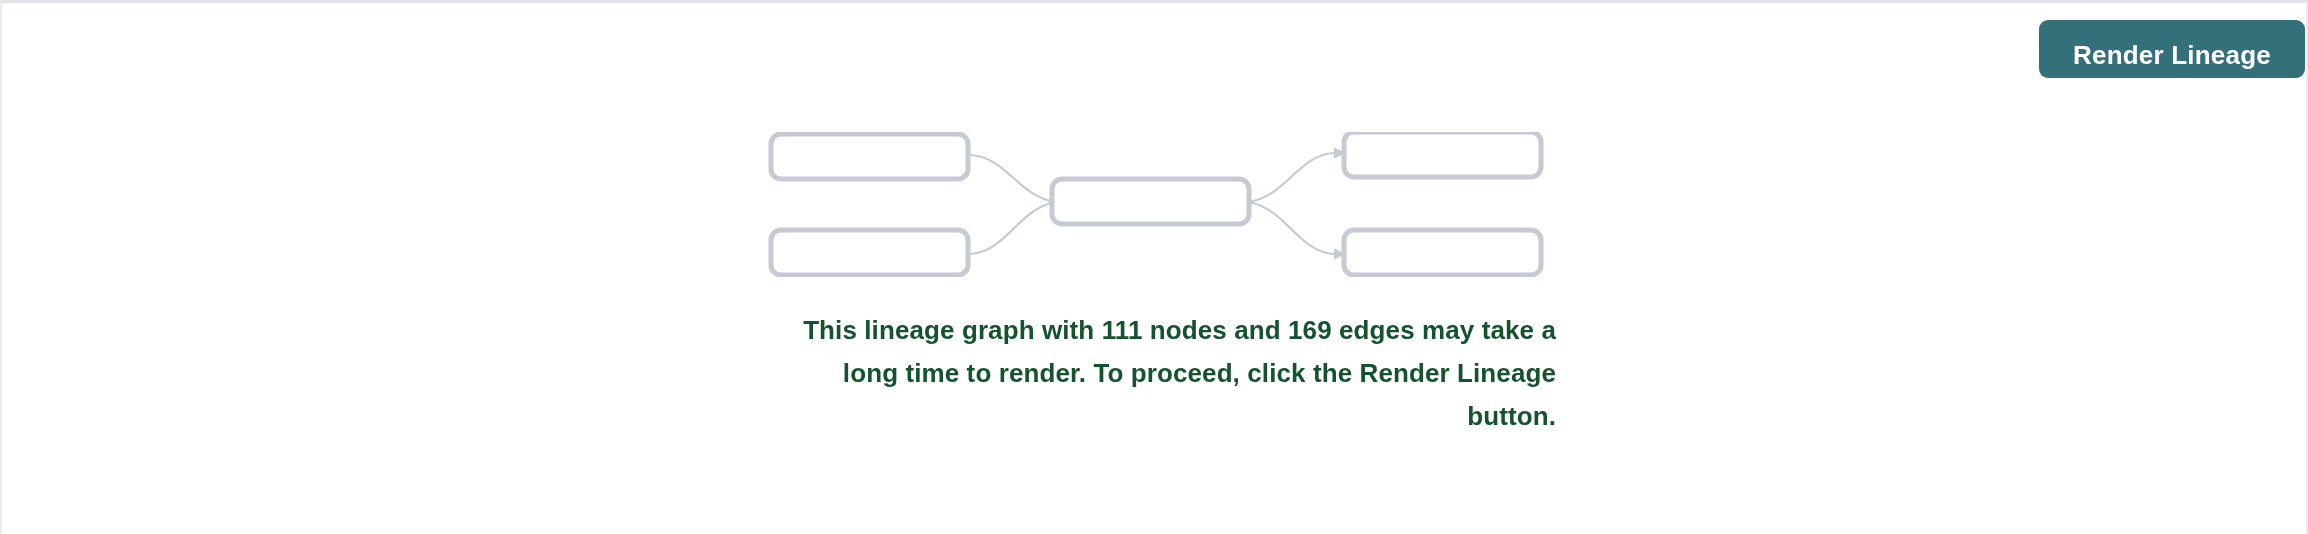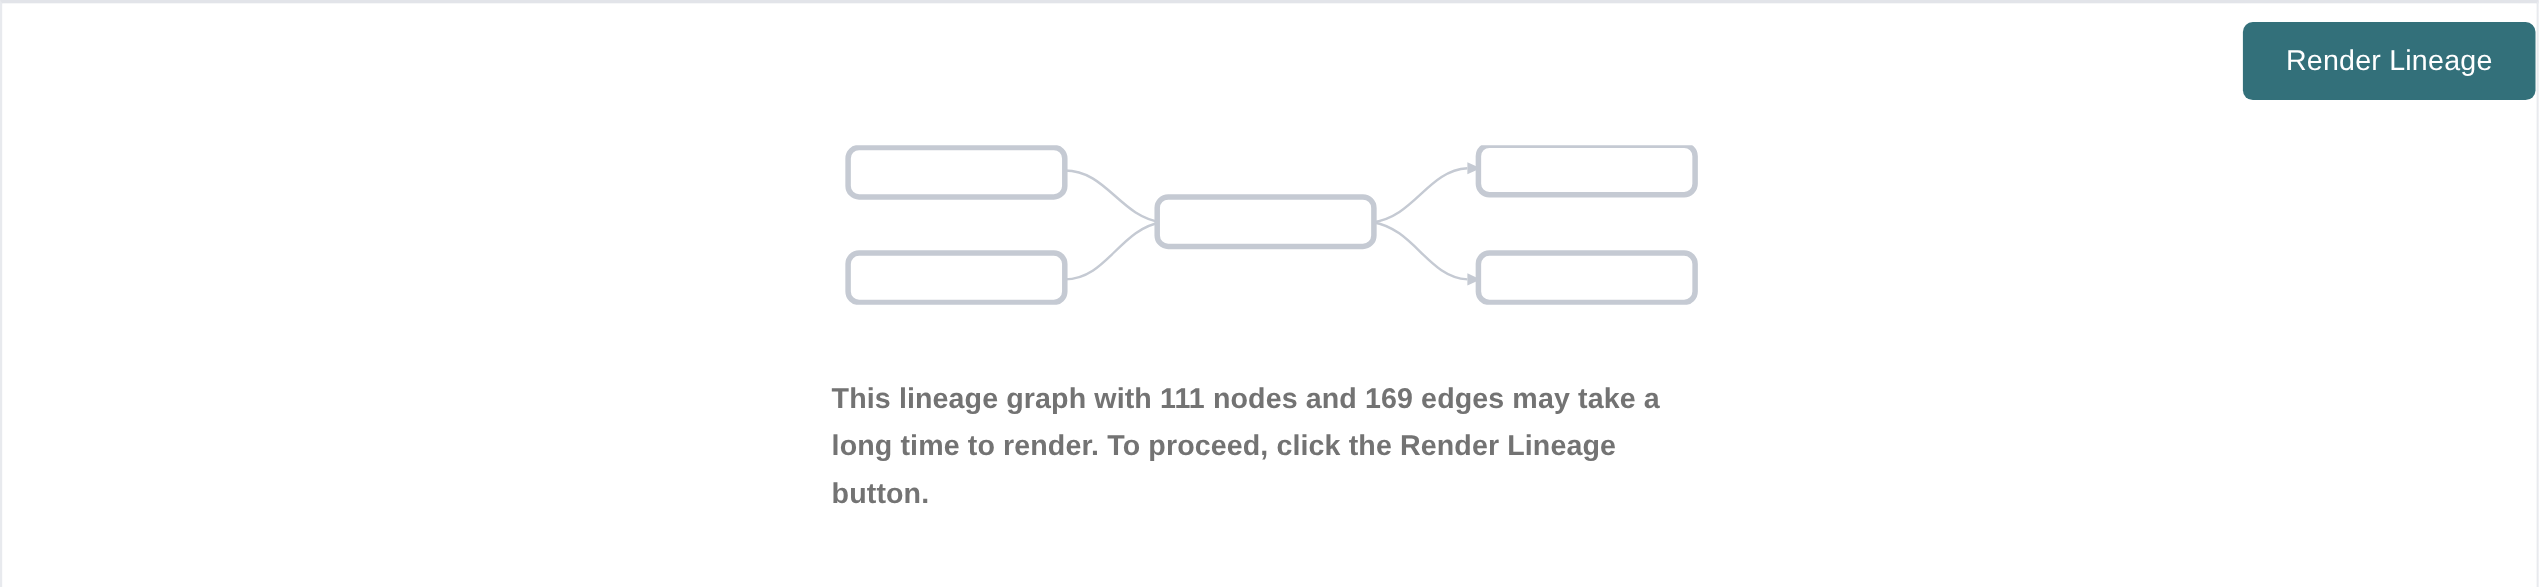--- a/index.html
+++ b/index.html
@@ -23,28 +23,28 @@
     border-right: 2px solid #e8eaee;
     overflow: hidden;
   }
 
   
   .render-button {
     position: absolute;
     left: 2037px;
     top: 17px;
     width: 266px;
-    height: 71px;
+    height: 58px;
     background: #33707a;
     color: #ffffff;
     border: none;
     border-radius: 9px;
     font-family: "Liberation Sans", sans-serif;
     font-size: 26px;
-    font-weight: normal;
+    font-weight: bold;
     letter-spacing: 0.2px;
     line-height: 71px;
     text-align: center;
     padding: 0;
     cursor: pointer;
     white-space: nowrap;
   }
 
   
   .empty-state {
@@ -78,24 +78,24 @@
     stroke: #c5cad3;
     stroke-width: 2.2;
   }
 
   .ph-arrow-head {
     fill: #c5cad3;
   }
 
   
   .empty-message {
-    margin-top: 64px;
+    margin-top: 32px;
     width: 800px;
-    text-align: left;
-    color: #737373;
+    text-align: right;
+    color: #14532d;
     font-family: "Liberation Sans", sans-serif;
     font-size: 26px;
     font-weight: bold;
     line-height: 43px;
     letter-spacing: 0.1px;
   }
 </style>
 </head>
 <body>
 

